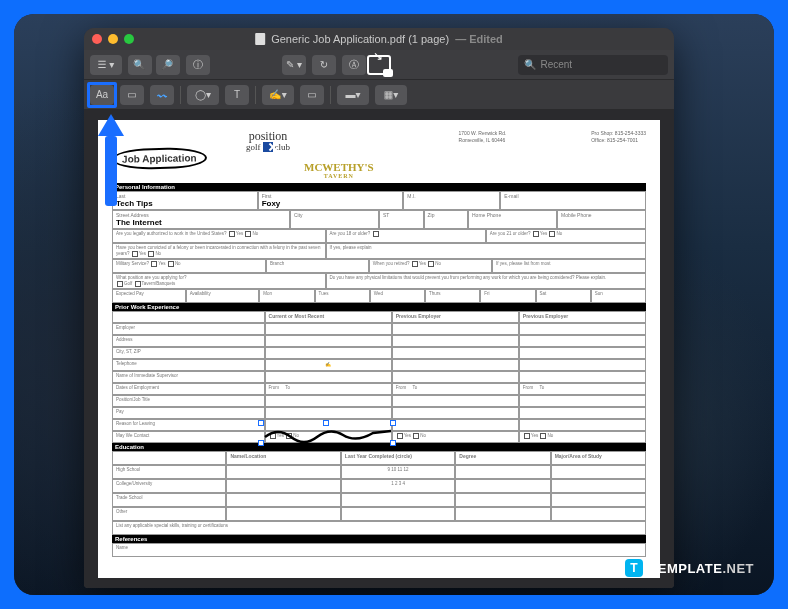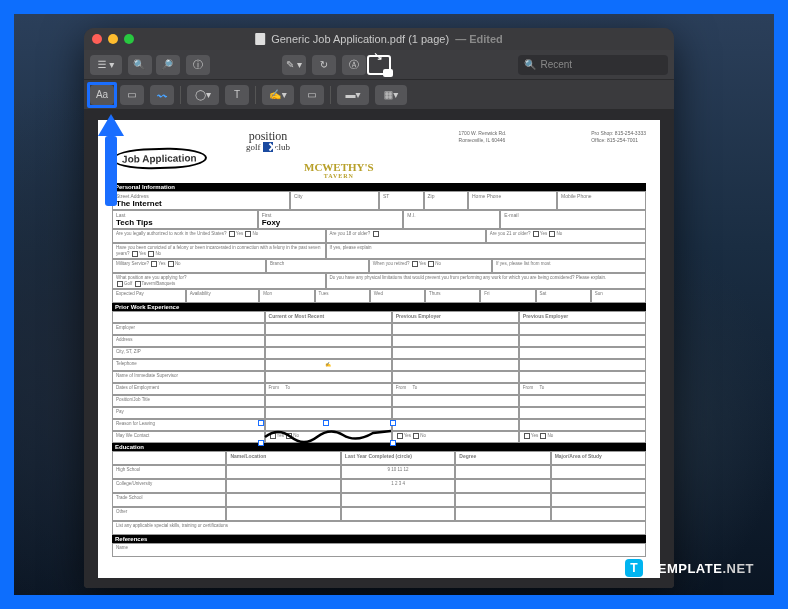--- a/index.html
+++ b/index.html
@@ -6,21 +6,21 @@
 body {
   width: 788px; height: 609px;
   font-family: -apple-system, Helvetica, Arial, sans-serif;
   background: #0d6efd;
   padding: 14px;
   position: relative;
 }
 .desktop {
   width: 100%; height: 100%;
   background: linear-gradient(135deg, #1a2942 0%, #2a3b52 30%, #0f1b2e 70%, #1a3248 100%);
-  border-radius: 0;
+  border-radius: 20px;
   overflow: hidden;
   position: relative;
 }
 
 .landscape {
   position: absolute; inset: 0;
   background:
     radial-gradient(ellipse 300px 400px at 10% 60%, rgba(30,40,55,.9), transparent 70%),
     radial-gradient(ellipse 200px 300px at 85% 70%, rgba(35,50,65,.8), transparent 60%),
     linear-gradient(180deg, #2b3f5a 0%, #1a2d42 40%, #0a1523 100%);
@@ -345,33 +345,33 @@
             <div>1700 W. Renwick Rd.</div>
             <div>Romeoville, IL 60446</div>
           </div>
           <div class="contact">
             <div>Pro Shop: 815-254-3333</div>
             <div>Office: 815-254-7001</div>
           </div>
         </div>
 
         <div class="section-hdr">Personal Information</div>
+        <div class="form-grid row1">
+          <div class="cell"><span>Last</span><div class="val">Tech Tips</div></div>
+          <div class="cell"><span>First</span><div class="val">Foxy</div></div>
+          <div class="cell"><span>M.I.</span></div>
+          <div class="cell"><span>E-mail</span></div>
+        </div>
         <div class="form-grid row2">
           <div class="cell"><span>Street Address</span><div class="val">The Internet</div></div>
           <div class="cell"><span>City</span></div>
           <div class="cell"><span>ST</span></div>
           <div class="cell"><span>Zip</span></div>
           <div class="cell"><span>Home Phone</span></div>
           <div class="cell"><span>Mobile Phone</span></div>
-        </div>
-        <div class="form-grid row1">
-          <div class="cell"><span>Last</span><div class="val">Tech Tips</div></div>
-          <div class="cell"><span>First</span><div class="val">Foxy</div></div>
-          <div class="cell"><span>M.I.</span></div>
-          <div class="cell"><span>E-mail</span></div>
         </div>
         <div class="form-grid row3">
           <div class="cell small"><span>Are you legally authorized to work in the United States?</span> <span class="checkbox"></span>Yes <span class="checkbox"></span>No</div>
           <div class="cell small"><span>Are you 18 or older?</span> <span class="checkbox"></span></div>
           <div class="cell small"><span>Are you 21 or older?</span> <span class="checkbox"></span>Yes <span class="checkbox"></span>No</div>
         </div>
         <div class="form-grid" style="grid-template-columns:2fr 3fr">
           <div class="cell small"><span>Have you been convicted of a felony or been incarcerated in connection with a felony in the past seven years?</span> <span class="checkbox"></span>Yes <span class="checkbox"></span>No</div>
           <div class="cell small"><span>If yes, please explain</span></div>
         </div>

